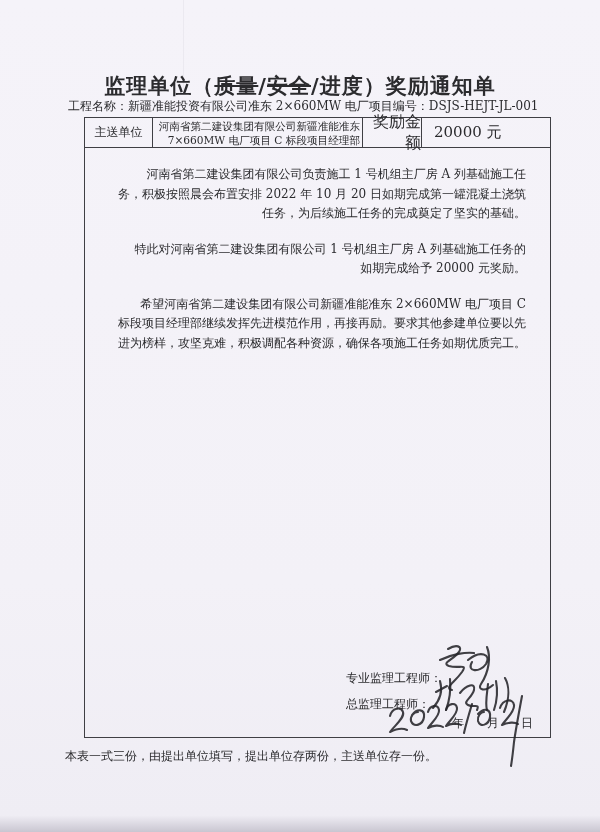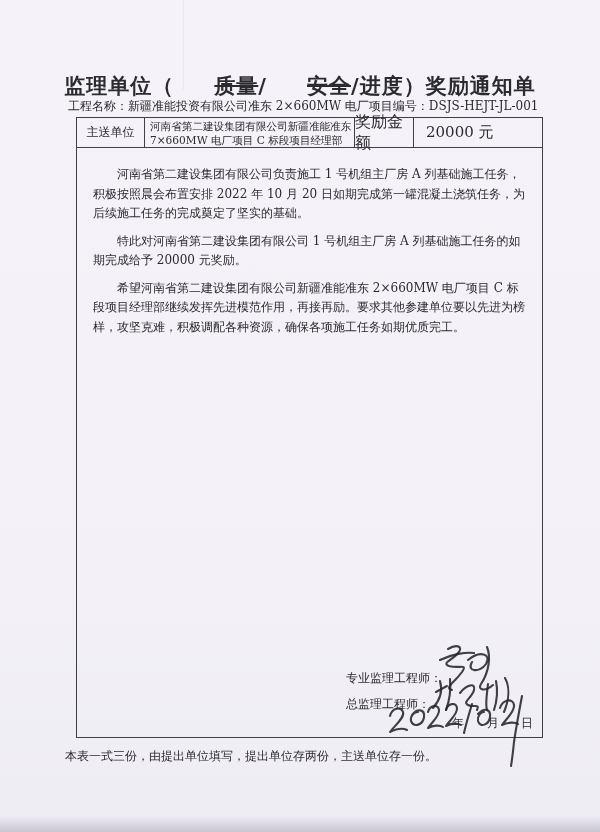--- a/index.html
+++ b/index.html
@@ -18,35 +18,36 @@
 
   .doc-title {
     position: absolute;
     top: 72px; left: 0; width: 100%;
     text-align: center;
     font-size: 21px;
     font-weight: 700;
     letter-spacing: 1px;
     white-space: nowrap;
   }
-  .struck { text-decoration: line-through; text-decoration-thickness: 1.5px; margin-left: 40px; }
+  .struck { text-decoration: line-through; text-decoration-thickness: 1.5px; }
 
   .header-row {
     position: absolute;
     top: 98px; left: 68px; width: 468px;
     display: flex;
     font-size: 12px;
     white-space: nowrap;
   }
 
   .tbl {
     position: absolute;
-    left: 76px; top: 117px;
+    left: 84px; top: 117px;
     width: 467px; height: 621px;
     border: 1px solid #3f3f44;
+    text-align: right;
   }
   .row1 {
     display: flex;
     height: 30px;
     border-bottom: 1px solid #3f3f44;
   }
   .cell { border-right: 1px solid #3f3f44; }
   .cell.last { border-right: none; }
   .c-label {
     width: 68px;
@@ -74,21 +75,21 @@
   }
 
   .content {
     position: absolute;
     left: 0; top: 31px; right: 0; bottom: 0;
     padding: 6px 8px 0 8px;
     font-size: 12px;
     line-height: 19.5px;
   }
   .to-line { font-size: 11.5px; white-space: nowrap; }
-  .content p { margin: 8px; text-indent: 2em; }
+  .content p { margin: 16px; text-indent: 2em; }
   .content p.first { margin-top: 10px; }
 
   .sig-label {
     position: absolute;
     font-size: 12px;
     white-space: nowrap;
   }
   .lbl-pro   { left: 346px; top: 670px; }
   .lbl-chief { left: 346px; top: 696px; }
   .lbl-year  { left: 452px; top: 715px; }

